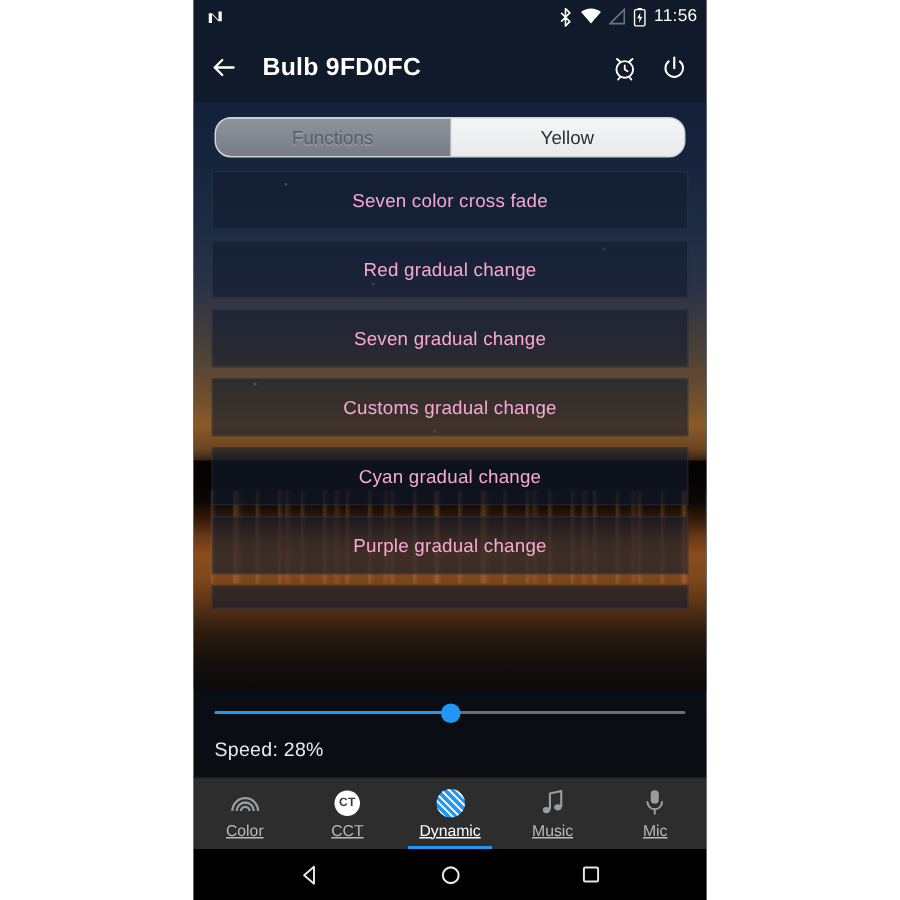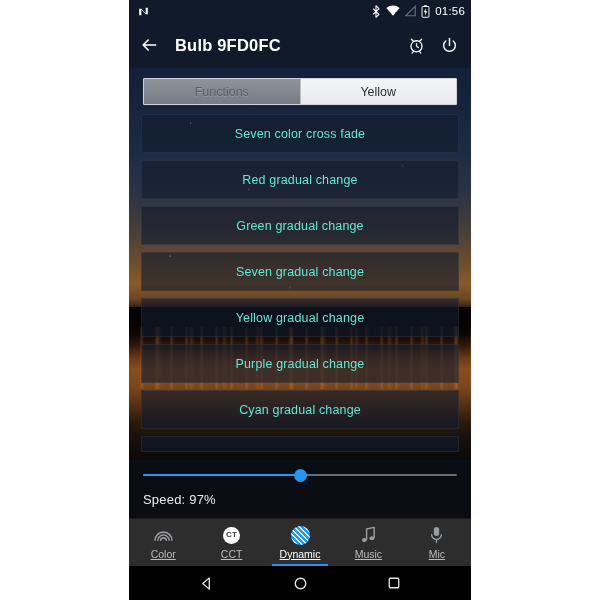--- a/index.html
+++ b/index.html
@@ -131,21 +131,21 @@
   }
 
   
   .tabs {
     position: relative;
     z-index: 4;
     margin: 10px 14px 0 14px;
     height: 27px;
     display: flex;
     border: 1px solid #cfd3d8;
-    border-radius: 1px;
+    border-radius: 11px;
     overflow: hidden;
     background: #e8eaec;
   }
   .tab {
     flex: 1;
     display: flex; align-items: center; justify-content: center;
     font-size: 12.5px;
     cursor: pointer;
     user-select: none;
   }
@@ -169,21 +169,21 @@
     flex-direction: column;
     gap: 7px;
   }
   .list-item {
     height: 39px;
     display: flex;
     align-items: center;
     justify-content: center;
     background: rgba(18, 28, 45, 0.62);
     border: 1px solid rgba(255,255,255,0.06);
-    color: #5eead4;
+    color: #f9a8d4;
     font-size: 12.5px;
     letter-spacing: .15px;
     cursor: pointer;
     user-select: none;
   }
   .list-item.partial { height: 16px; overflow: hidden; }
 
   
   .sliderpanel {
     position: relative;
@@ -322,21 +322,21 @@
             <path d="M13 1 L13 13 L1 13 Z" fill="none" stroke="#6b7280" stroke-width="1.4"></path>
           </svg>
         </span>
         <span class="ic">
           <svg width="9" height="13" viewBox="0 0 12 18">
             <rect x="1.2" y="2" width="9.6" height="15" rx="1.2" fill="none" stroke="#ffffff" stroke-width="1.3"></rect>
             <rect x="4" y="0.4" width="4" height="1.8" fill="#ffffff"></rect>
             <path d="M6.6 4.5 L3.6 10 L5.8 10 L5.2 14.5 L8.4 8.6 L6.2 8.6 Z" fill="#ffffff"></path>
           </svg>
         </span>
-        <span class="sb-time">01:56</span>
+        <span class="sb-time">11:56</span>
       </div>
     </div>
 
     <div class="appbar">
       <span class="act" style="margin-left:0;">
         <svg width="20" height="20" viewBox="0 0 24 24">
           <path d="M20 12 H5 M11 6 L5 12 L11 18" fill="none" stroke="#ffffff" stroke-width="1.9" stroke-linecap="round" stroke-linejoin="round"></path>
         </svg>
       </span>
       <span class="title">Bulb 9FD0FC</span>
@@ -362,37 +362,36 @@
       <div class="bg-stars"></div>
 
       <div class="tabs">
         <div class="tab selected">Functions</div>
         <div class="tab unselected">Yellow</div>
       </div>
 
       <div class="list">
         <div class="list-item">Seven color cross fade</div>
         <div class="list-item">Red gradual change</div>
-        <div class="list-item">Green gradual change</div>
         <div class="list-item">Seven gradual change</div>
-        <div class="list-item">Yellow gradual change</div>
+        <div class="list-item">Customs gradual change</div>
+        <div class="list-item">Cyan gradual change</div>
         <div class="list-item">Purple gradual change</div>
-        <div class="list-item">Cyan gradual change</div>
         <div class="list-item partial"></div>
       </div>
     </div>
 
     <div class="sliderpanel">
       <div class="slider-row">
         <div class="track">
           <div class="fill" style="width: 50%;"></div>
           <div class="thumb" style="left: 50%;"></div>
         </div>
       </div>
-      <div class="speed-label">Speed: 97%</div>
+      <div class="speed-label">Speed: 28%</div>
     </div>
 
     <div class="bottomnav">
       <div class="navitem">
         <span class="navicon">
           <svg width="21" height="14" viewBox="0 0 22 14">
             <path d="M2 13 A9 9 0 0 1 20 13" fill="none" stroke="#9a9da0" stroke-width="1.6"></path>
             <path d="M5 13 A6 6 0 0 1 17 13" fill="none" stroke="#9a9da0" stroke-width="1.6"></path>
             <path d="M8 13 A3 3 0 0 1 14 13" fill="none" stroke="#9a9da0" stroke-width="1.6"></path>
           </svg>

